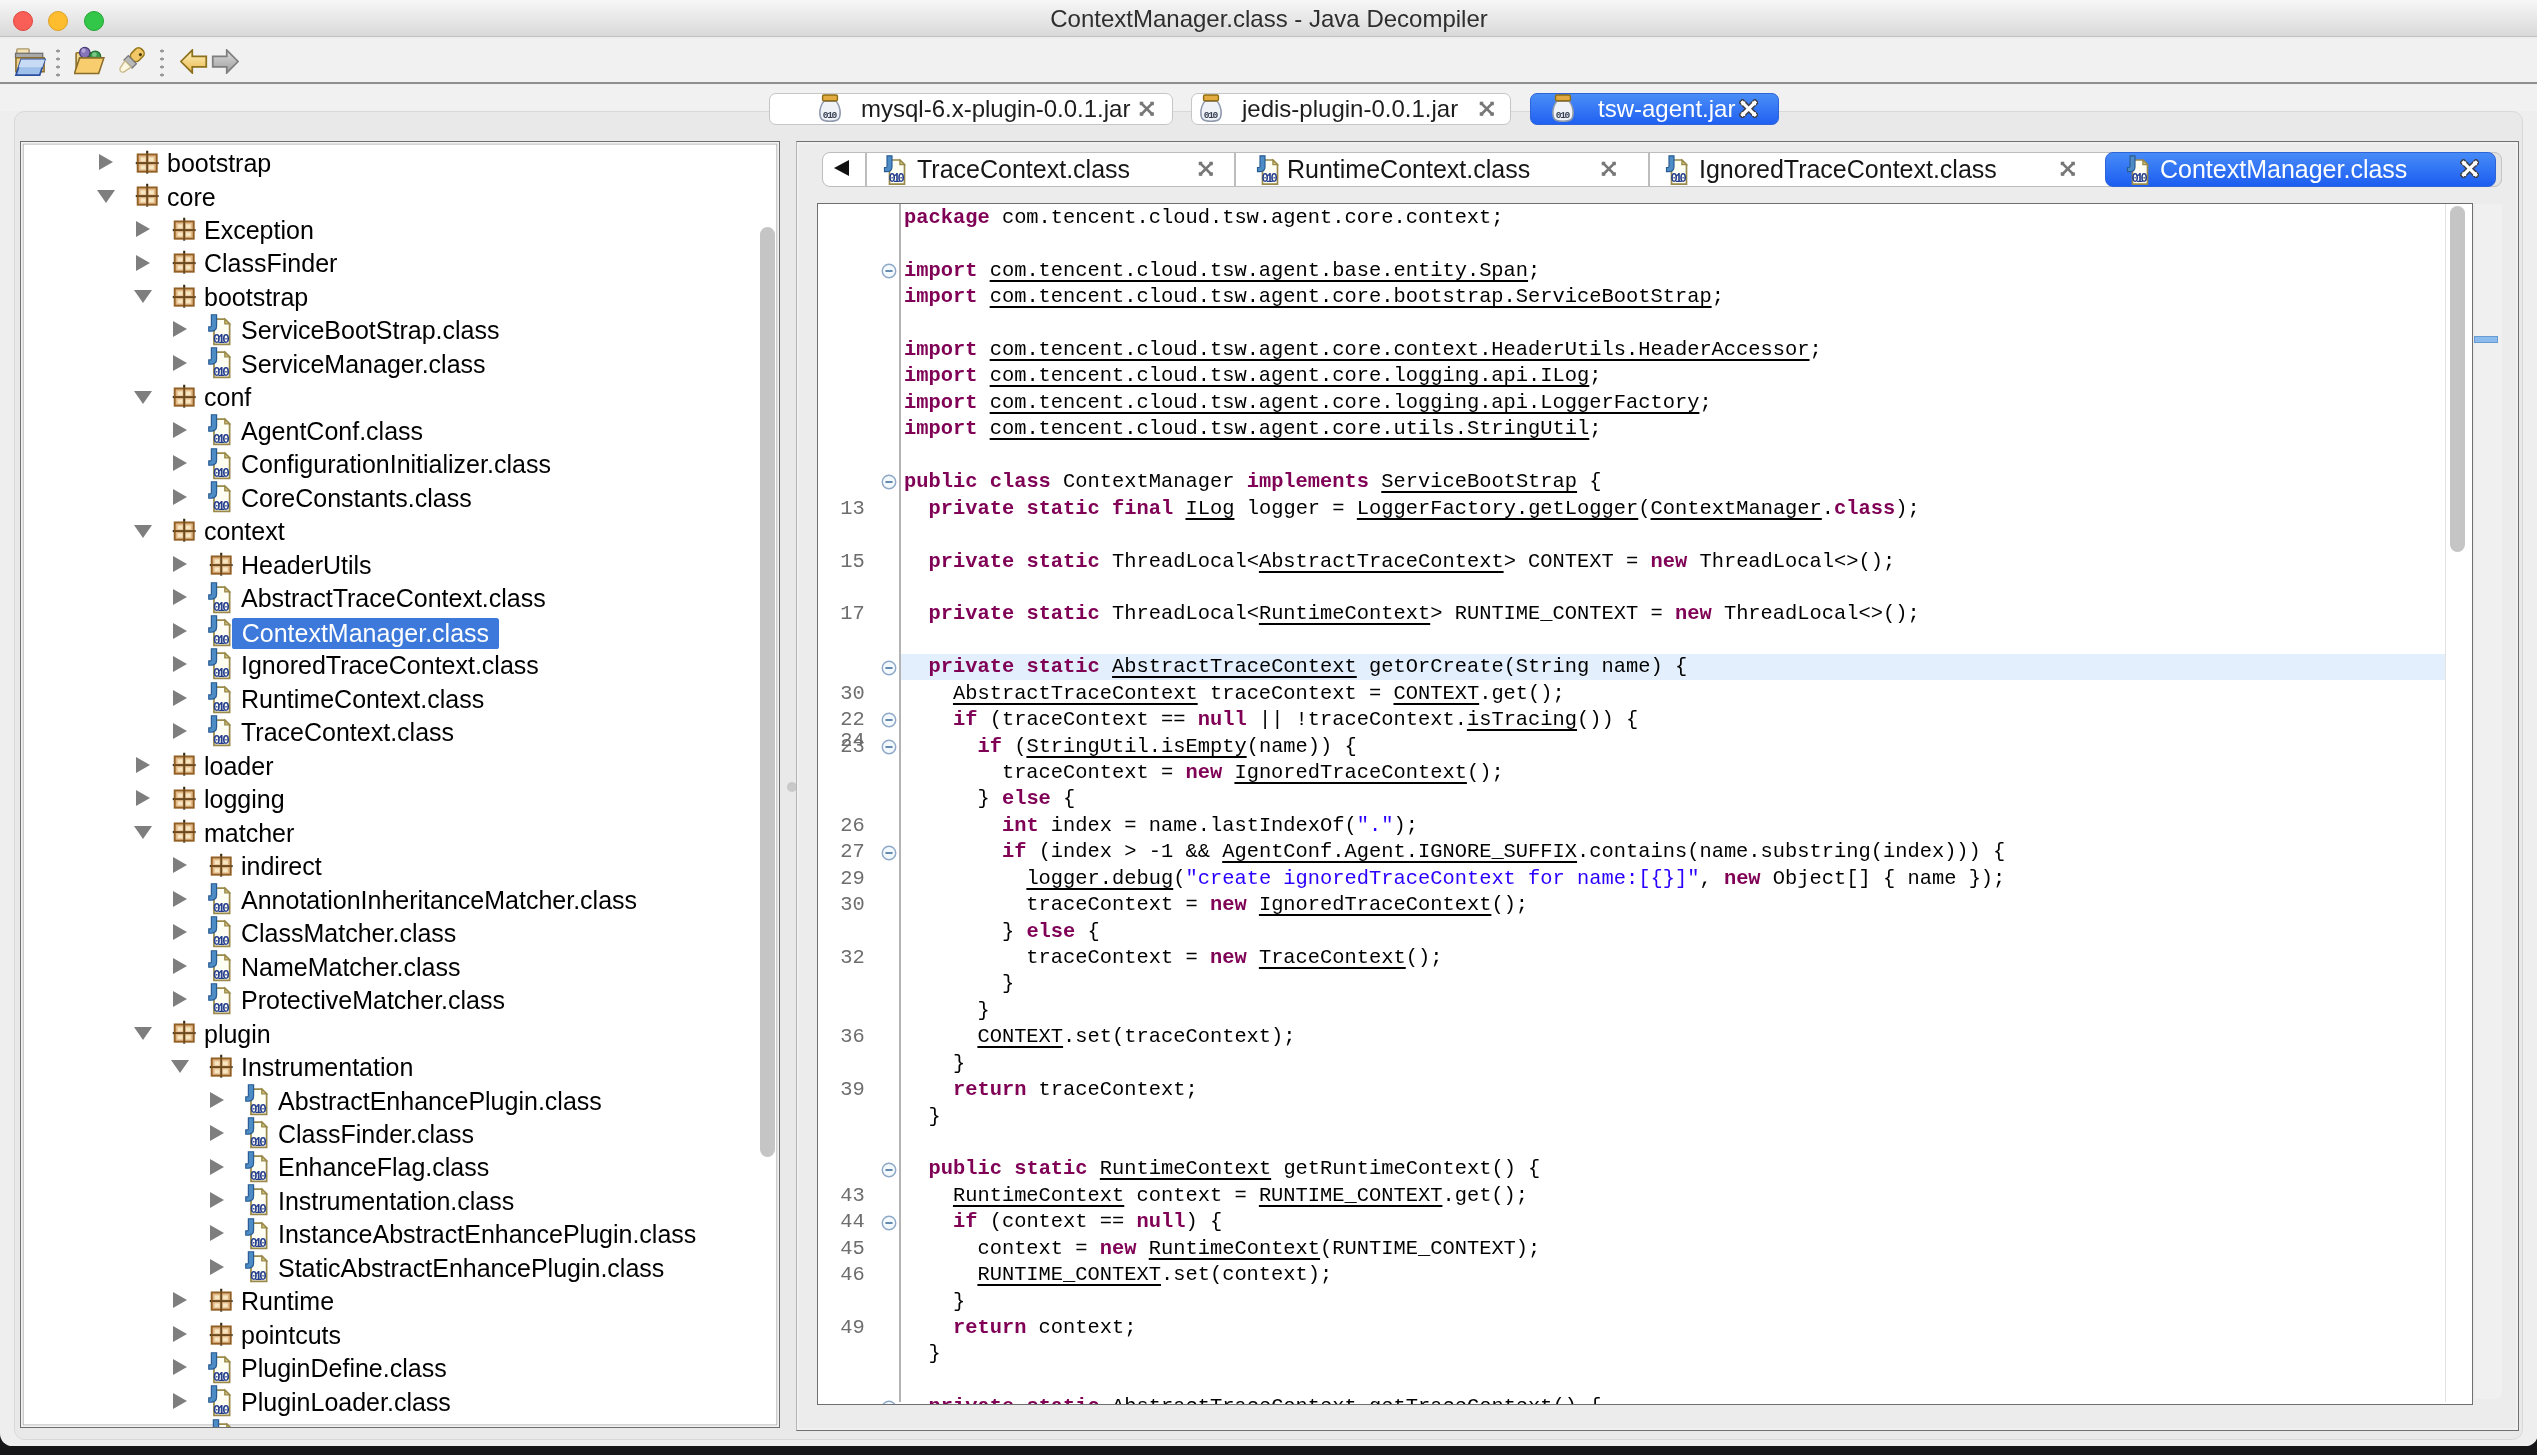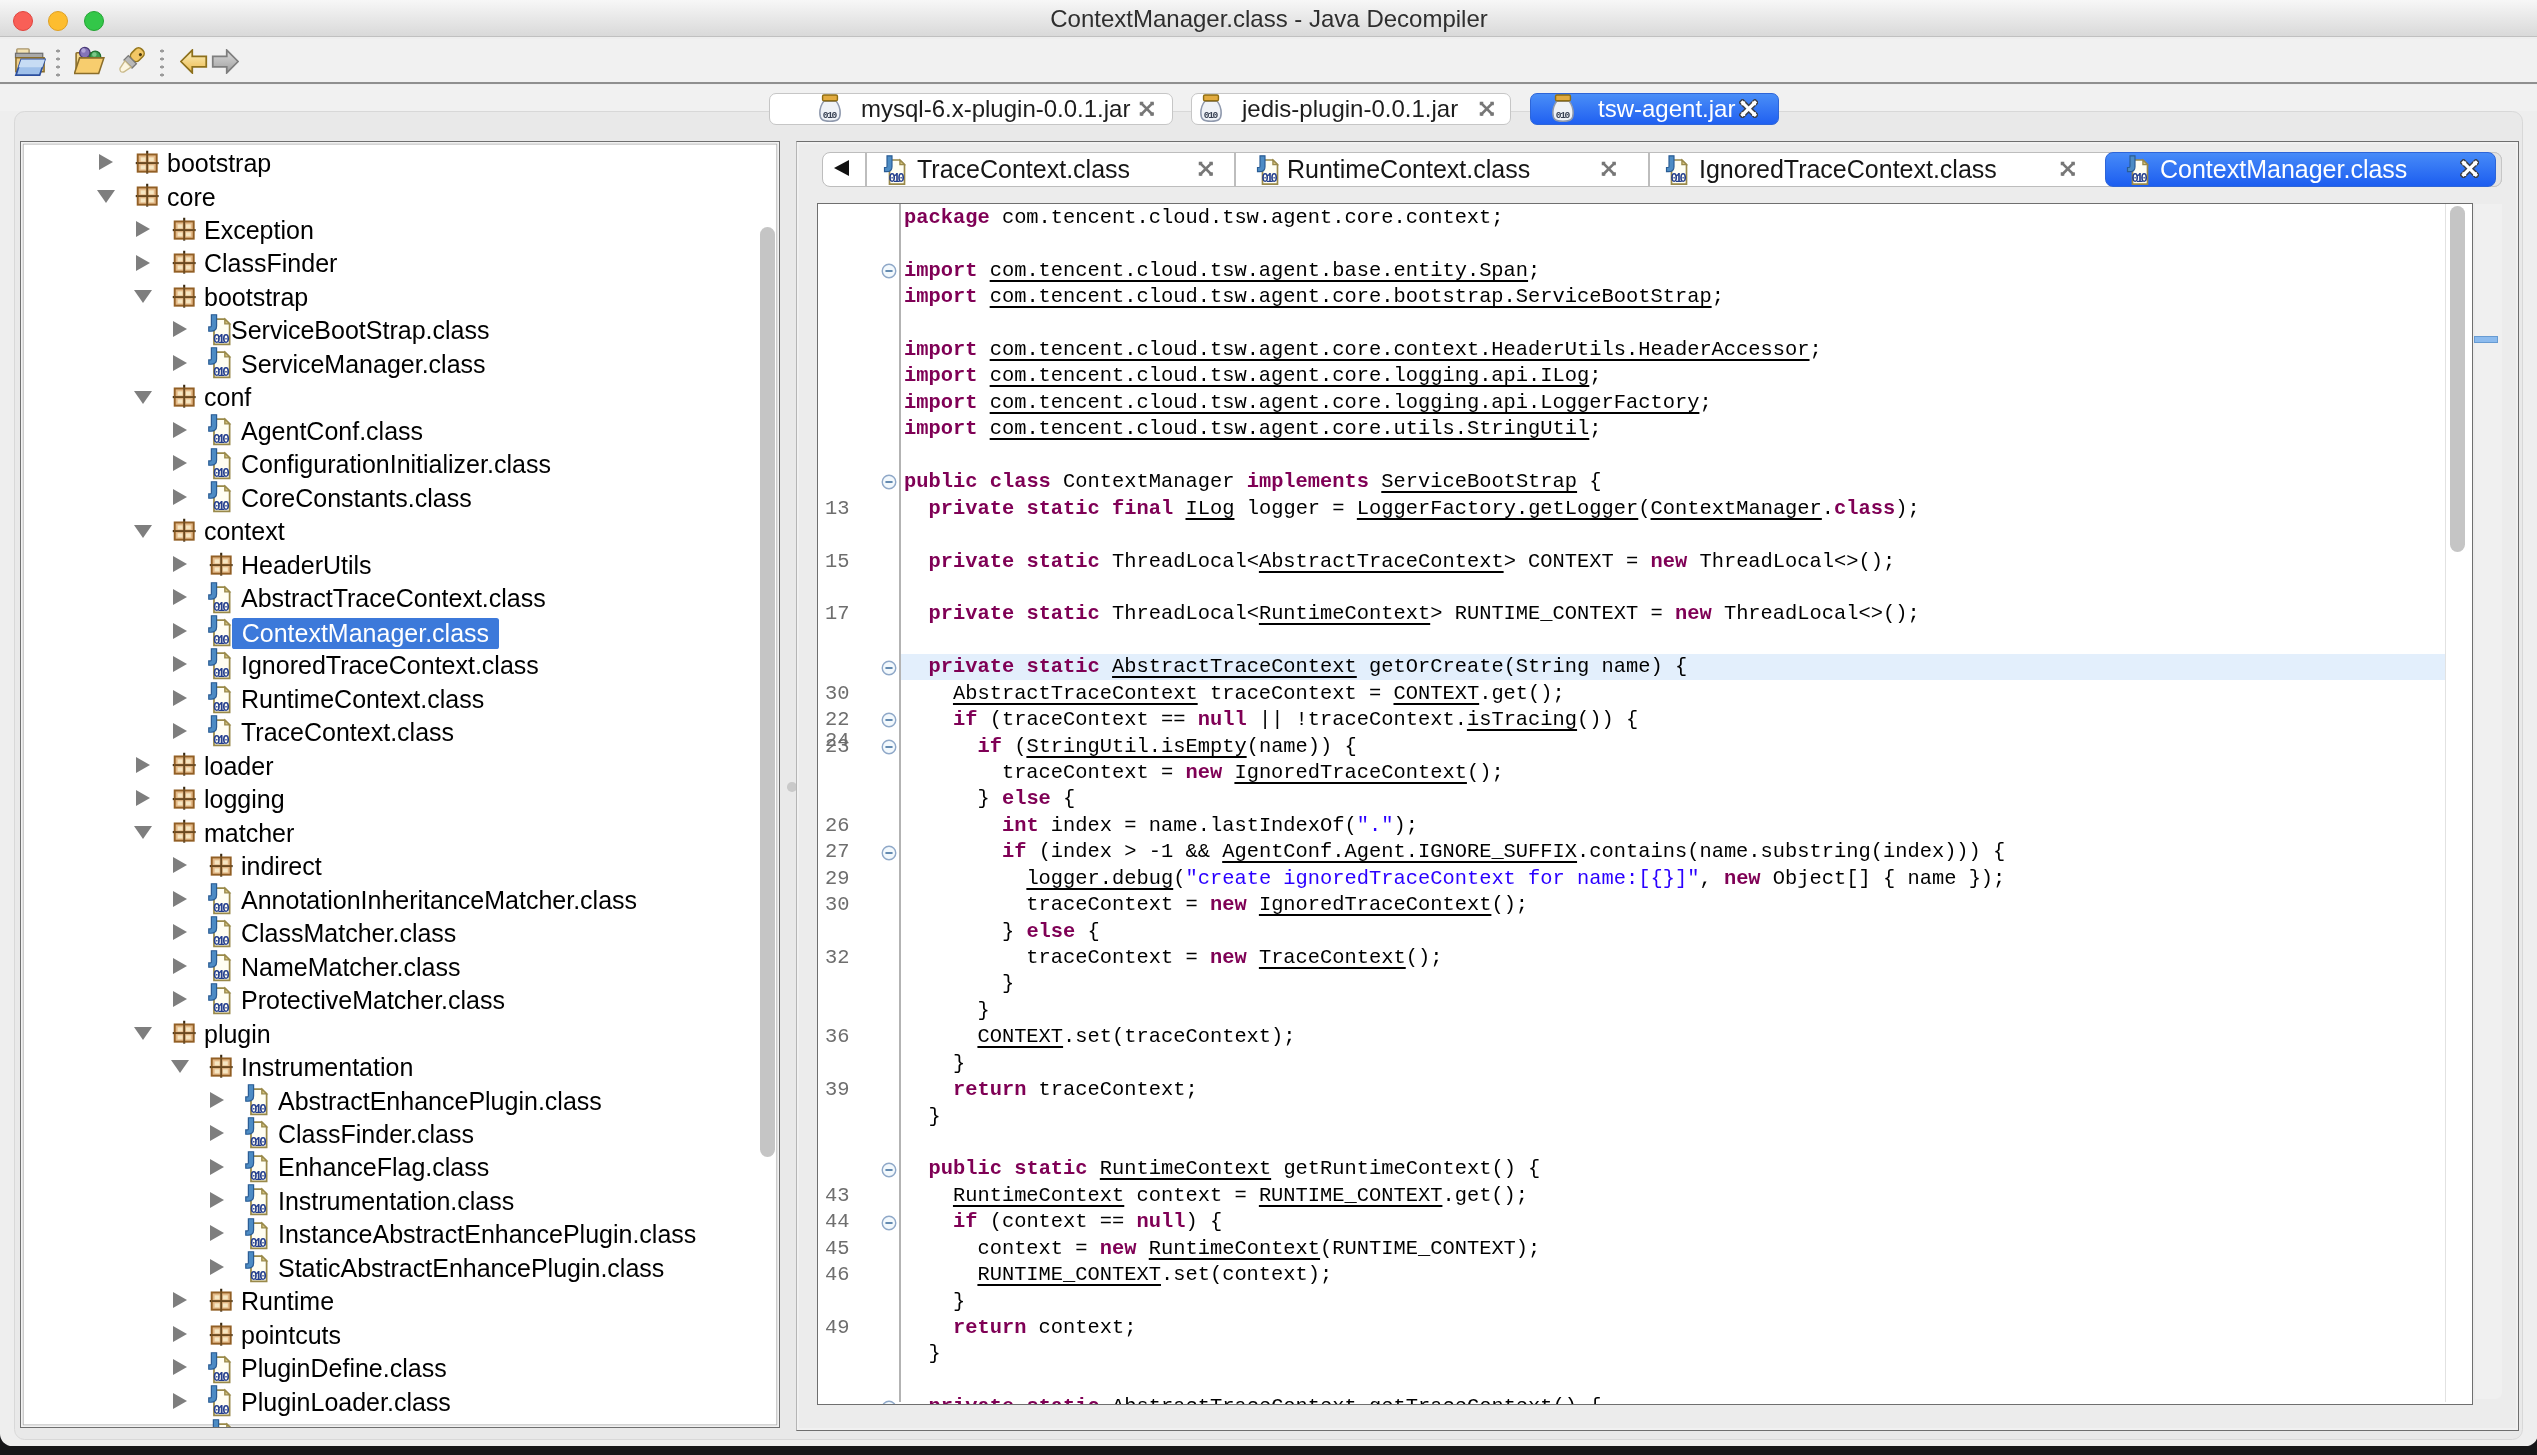--- a/index.html
+++ b/index.html
@@ -40,21 +40,21 @@
 .tlab { position:absolute; top:152px; height:35px; line-height:35px; font-size:25px; color:#161616; white-space:nowrap; }
 .stripcap { position:absolute; left:2467px; top:152px; width:35px; height:35px; background:#e4e4e4; border:1.8px solid #c6c6c6; border-radius:8px; }
 .bluetab { position:absolute; left:2105px; top:152px; width:391px; height:35px; border-radius:8px;
   background:linear-gradient(#478bf8,#1c5df0); border:1.8px solid #2d65d8; }
 .editor { position:absolute; left:817px; top:203px; width:1656px; height:1202px; background:#fff;
   border:1.8px solid #6f6f6f; overflow:hidden; }
 .gutline { position:absolute; left:81px; top:0; width:1.8px; height:1198px; background:#b3b3b3; }
 .sbline { position:absolute; left:1627px; top:0; width:0.9px; height:1198px; background:#e2e2e2; }
 .cl { position:absolute; left:86px; height:26.4px; line-height:26.4px; font-family:"Liberation Mono",monospace;
   font-size:20.4px; color:#000; white-space:pre; }
-.ln { position:absolute; left:7px; width:55px; height:26.4px; line-height:26.4px; text-align:left;
+.ln { position:absolute; left:7px; width:55px; height:26.4px; line-height:26.4px; text-align:center;
   font-family:"Liberation Mono",monospace; font-size:20.4px; color:#6e6e6e; }
 .fold { position:absolute; }
 .hl { position:absolute; left:82px; top:0; width:1545px; height:26.4px; background:#e3effc; }
 .k { color:#7f0055; }
 .s { color:#2a00ff; }
 .u { text-decoration:underline; text-decoration-thickness:1.8px; text-underline-offset:3.5px; }
 .ovcol { position:absolute; left:2475px; top:204px; width:27px; height:1195px; background:#f0f0f0; border-radius:0 0 7px 0; }
 .marker { position:absolute; left:2474px; top:336px; width:24px; height:7px; background:#8cbbee; border:0.9px solid #679bd2; }
 </style></head>
 <body>
@@ -219,21 +219,21 @@
           <line x1="4" y1="16" x2="26" y2="16" stroke="#6b4a20" stroke-width="2.2"></line>
         </svg>
 <div class="trow" style="left:205px;top:282px">bootstrap</div>
 <div class="arw r" style="left:174px;top:322px"></div>
 <svg class="ic" style="left:207px;top:314px" width="26.4" height="33" viewBox="0 0 30 38">
           <polygon points="9,7 21.5,7 27,12.5 27,36 9,36" fill="#fffef2" stroke="#99894a" stroke-width="2"></polygon>
           <polygon points="21.5,7 21.5,12.5 27,12.5" fill="#d8c67e" stroke="#99894a" stroke-width="1.6"></polygon>
           <path d="M6,2 h6 v13 q0,6 -6.5,6 l-2.5,0 l0,-5 l2,0 q1,0 1,-1.5 z" fill="#4d8cc4" stroke="#2a5c94" stroke-width="1.4"></path>
           <text x="7.8" y="34" font-family="Liberation Mono, monospace" font-weight="bold" font-size="14.5" fill="#253f8e" textLength="19.5">010</text>
         </svg>
-<div class="trow" style="left:232px;top:315px">ServiceBootStrap.class</div>
+<div class="trow" style="left:242px;top:315px">ServiceBootStrap.class</div>
 <div class="arw r" style="left:174px;top:356px"></div>
 <svg class="ic" style="left:207px;top:347px" width="26.4" height="33" viewBox="0 0 30 38">
           <polygon points="9,7 21.5,7 27,12.5 27,36 9,36" fill="#fffef2" stroke="#99894a" stroke-width="2"></polygon>
           <polygon points="21.5,7 21.5,12.5 27,12.5" fill="#d8c67e" stroke="#99894a" stroke-width="1.6"></polygon>
           <path d="M6,2 h6 v13 q0,6 -6.5,6 l-2.5,0 l0,-5 l2,0 q1,0 1,-1.5 z" fill="#4d8cc4" stroke="#2a5c94" stroke-width="1.4"></path>
           <text x="7.8" y="34" font-family="Liberation Mono, monospace" font-weight="bold" font-size="14.5" fill="#253f8e" textLength="19.5">010</text>
         </svg>
 <div class="trow" style="left:242px;top:349px">ServiceManager.class</div>
 <div class="arw d" style="left:135px;top:392px"></div>
 <svg class="ic" style="left:172px;top:384px" width="26.4" height="26.4" viewBox="0 0 30 30">

